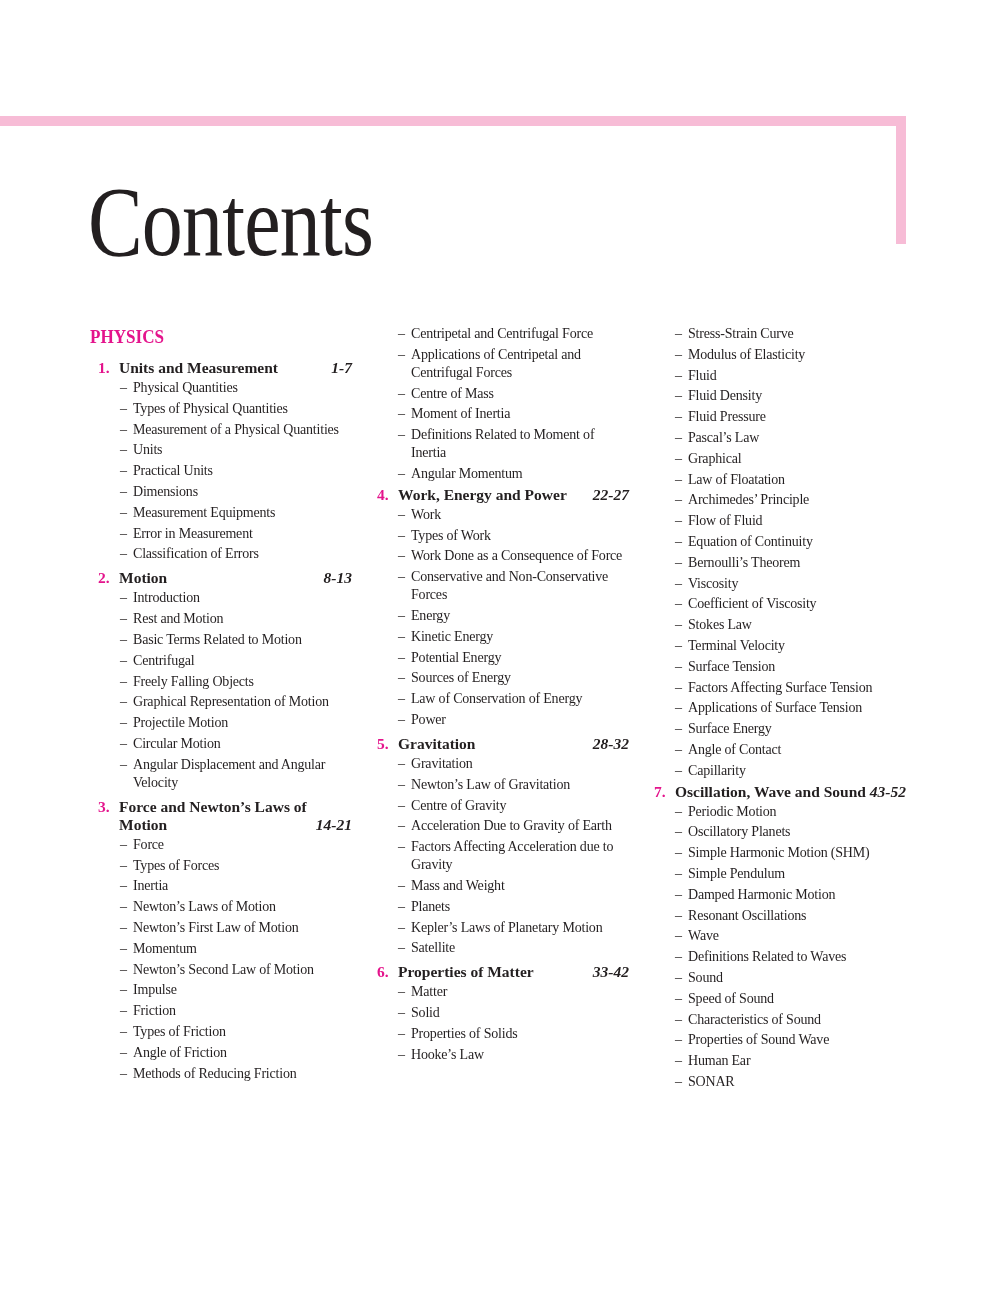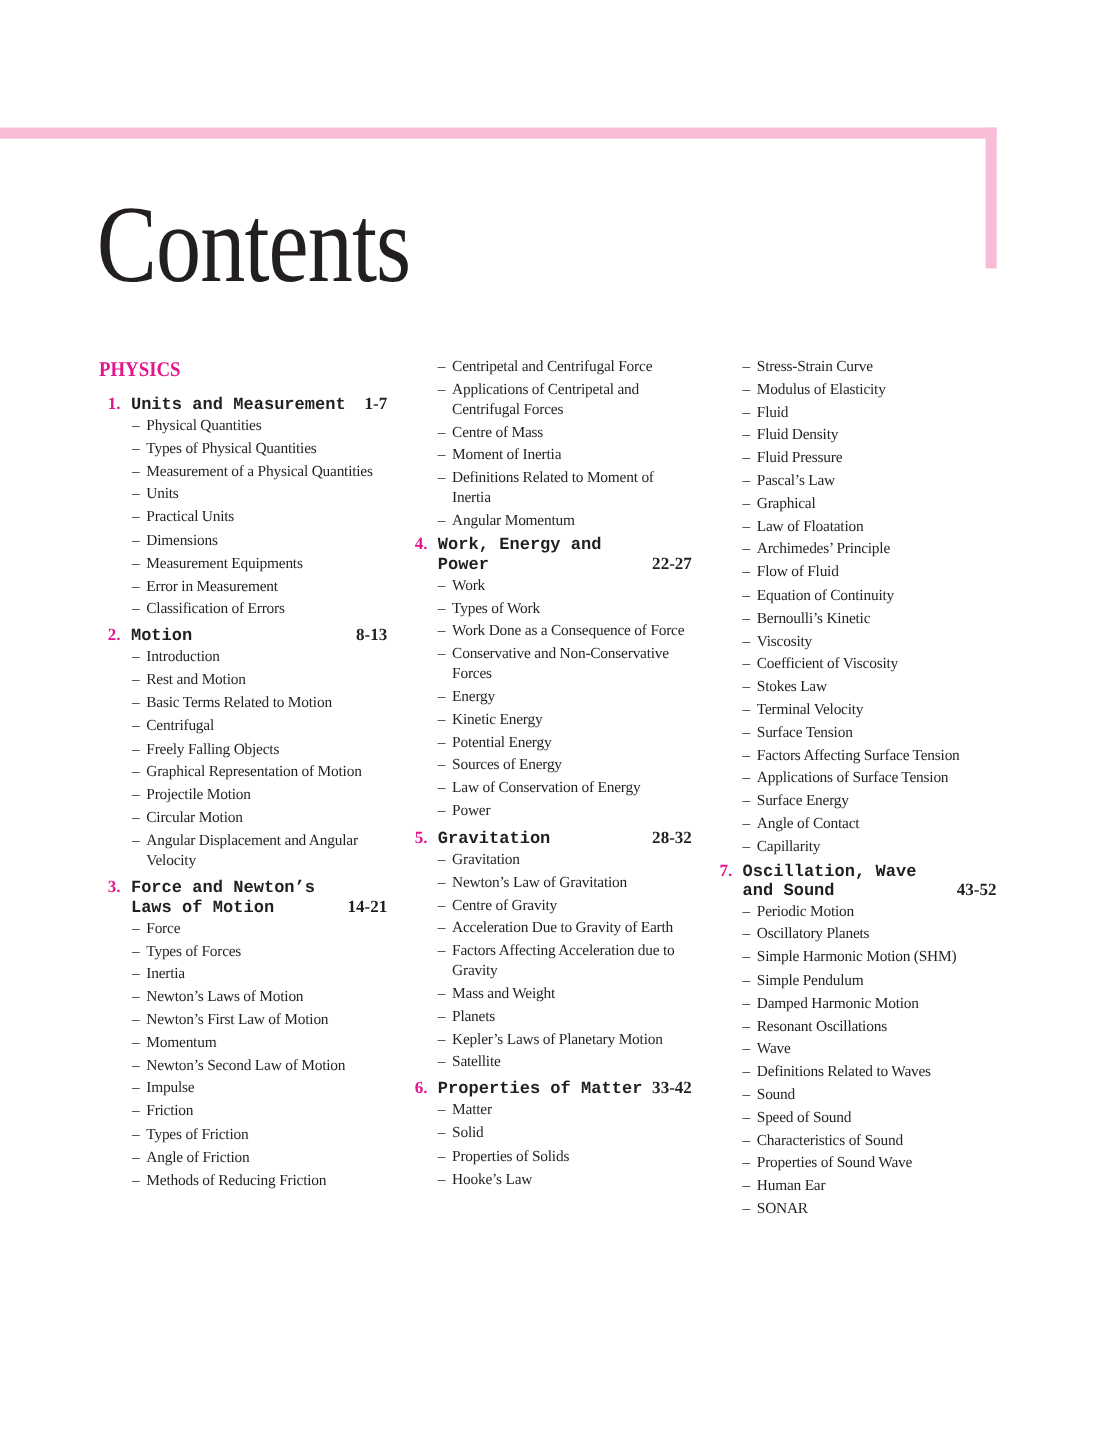--- a/index.html
+++ b/index.html
@@ -30,22 +30,22 @@
     color: #e4148c; font-weight: bold; font-size: 19px; line-height: 24px;
     margin-bottom: 10px; transform: scaleX(0.9); transform-origin: left;
   }
   .chapter { margin-bottom: 6px; }
   .chap-head {
     display: flex; align-items: flex-start; font-weight: bold; font-size: 15.5px;
     line-height: 18px; margin-bottom: 2px;
   }
   .chap-num { color: #e4148c; width: 21px; flex: none; }
   .col1 .chap-head { padding-left: 8px; }
-  .chap-title { flex: 1; font-family: Liberation Mono, monospace; }
-  .chap-pages { flex: none; text-align: right; align-self: flex-end; }
+  .chap-title { flex: 1; }
+  .chap-pages { flex: none; text-align: right; align-self: flex-end; font-style: italic; }
   .topic {
     display: flex; font-size: 14px; line-height: 18px; margin-bottom: 2.8px;
     letter-spacing: -0.2px;
   }
   .col1 .topic { padding-left: 30px; }
   .col2 .topic, .col3 .topic { padding-left: 21px; }
   .dash { width: 13px; flex: none; }
   .topic-text { flex: 1; }
   .cont { margin-top: 0; }
 </style>
@@ -388,21 +388,21 @@
       <div class="topic">
         <span class="dash">–</span>
         <span class="topic-text">Flow of Fluid</span>
       </div>
       <div class="topic">
         <span class="dash">–</span>
         <span class="topic-text">Equation of Continuity</span>
       </div>
       <div class="topic">
         <span class="dash">–</span>
-        <span class="topic-text">Bernoulli’s Kinetic</span>
+        <span class="topic-text">Bernoulli’s Theorem</span>
       </div>
       <div class="topic">
         <span class="dash">–</span>
         <span class="topic-text">Viscosity</span>
       </div>
       <div class="topic">
         <span class="dash">–</span>
         <span class="topic-text">Coefficient of Viscosity</span>
       </div>
       <div class="topic">

